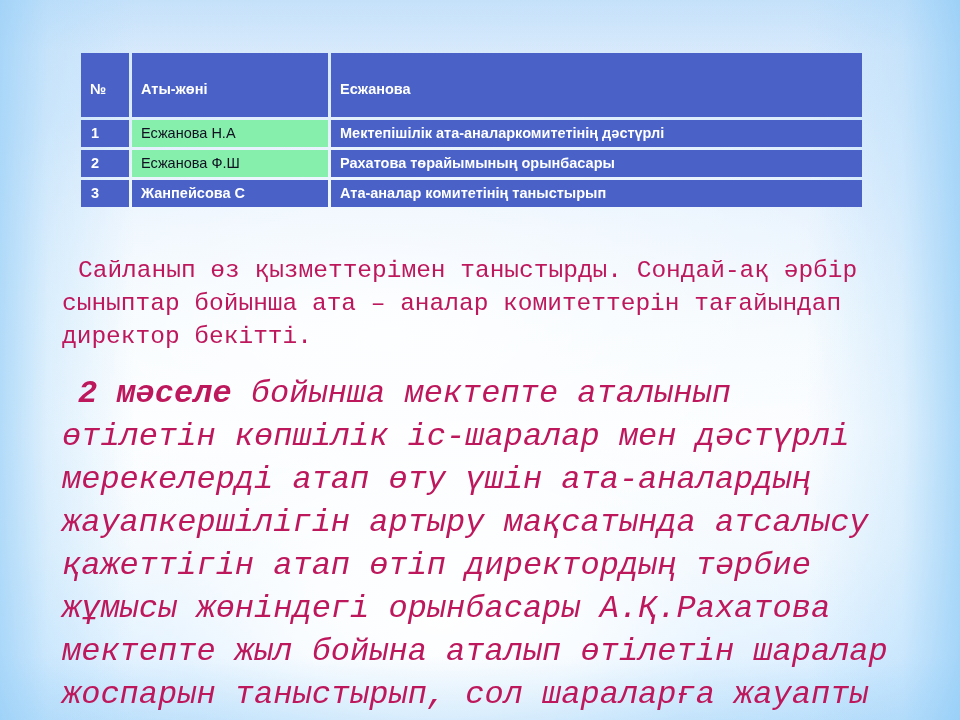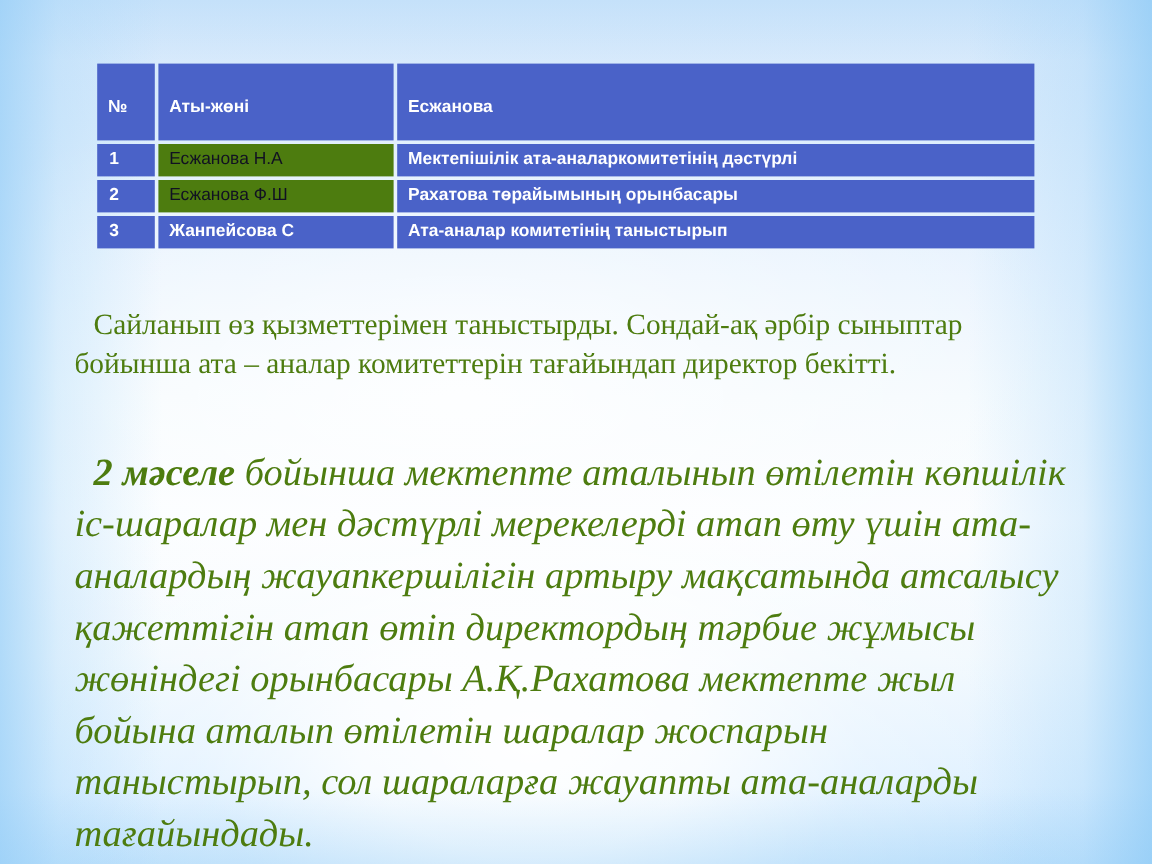--- a/index.html
+++ b/index.html
@@ -91,21 +91,21 @@
   .col-num   { width: 48px; }
   .col-name  { width: 196px; }
   .col-duty  { width: 531px; }
 
   .cell-blue {
     background-color: #4a62c8;
     color: #ffffff;
     font-weight: bold;
   }
   .cell-light {
-    background-color: #4d7c0f;
+    background-color: #86efac;
     color: #111122;
     font-weight: normal;
   }
 
   .hdr-row .cell-blue {
     height: 64px;
     vertical-align: top;
   }
   .hdr-row .pad {
     padding: 9px 0 0 9px;
@@ -117,22 +117,22 @@
   .body-row .pad {
     padding: 3px 0 3px 9px;
   }
   .num-pad {
     padding: 3px 0 3px 10px;
   }
 
   
   .para {
     position: absolute;
-    color: #4d7c0f;
-    font-family: Liberation Serif, serif;
+    color: #be185d;
+    font-family: Liberation Mono, monospace;
   }
 
   #para-one {
     left: 62px;
     top: 255px;
     width: 830px;
     font-size: 24.5px;
     line-height: 1.34;
     text-indent: 16px;
   }

